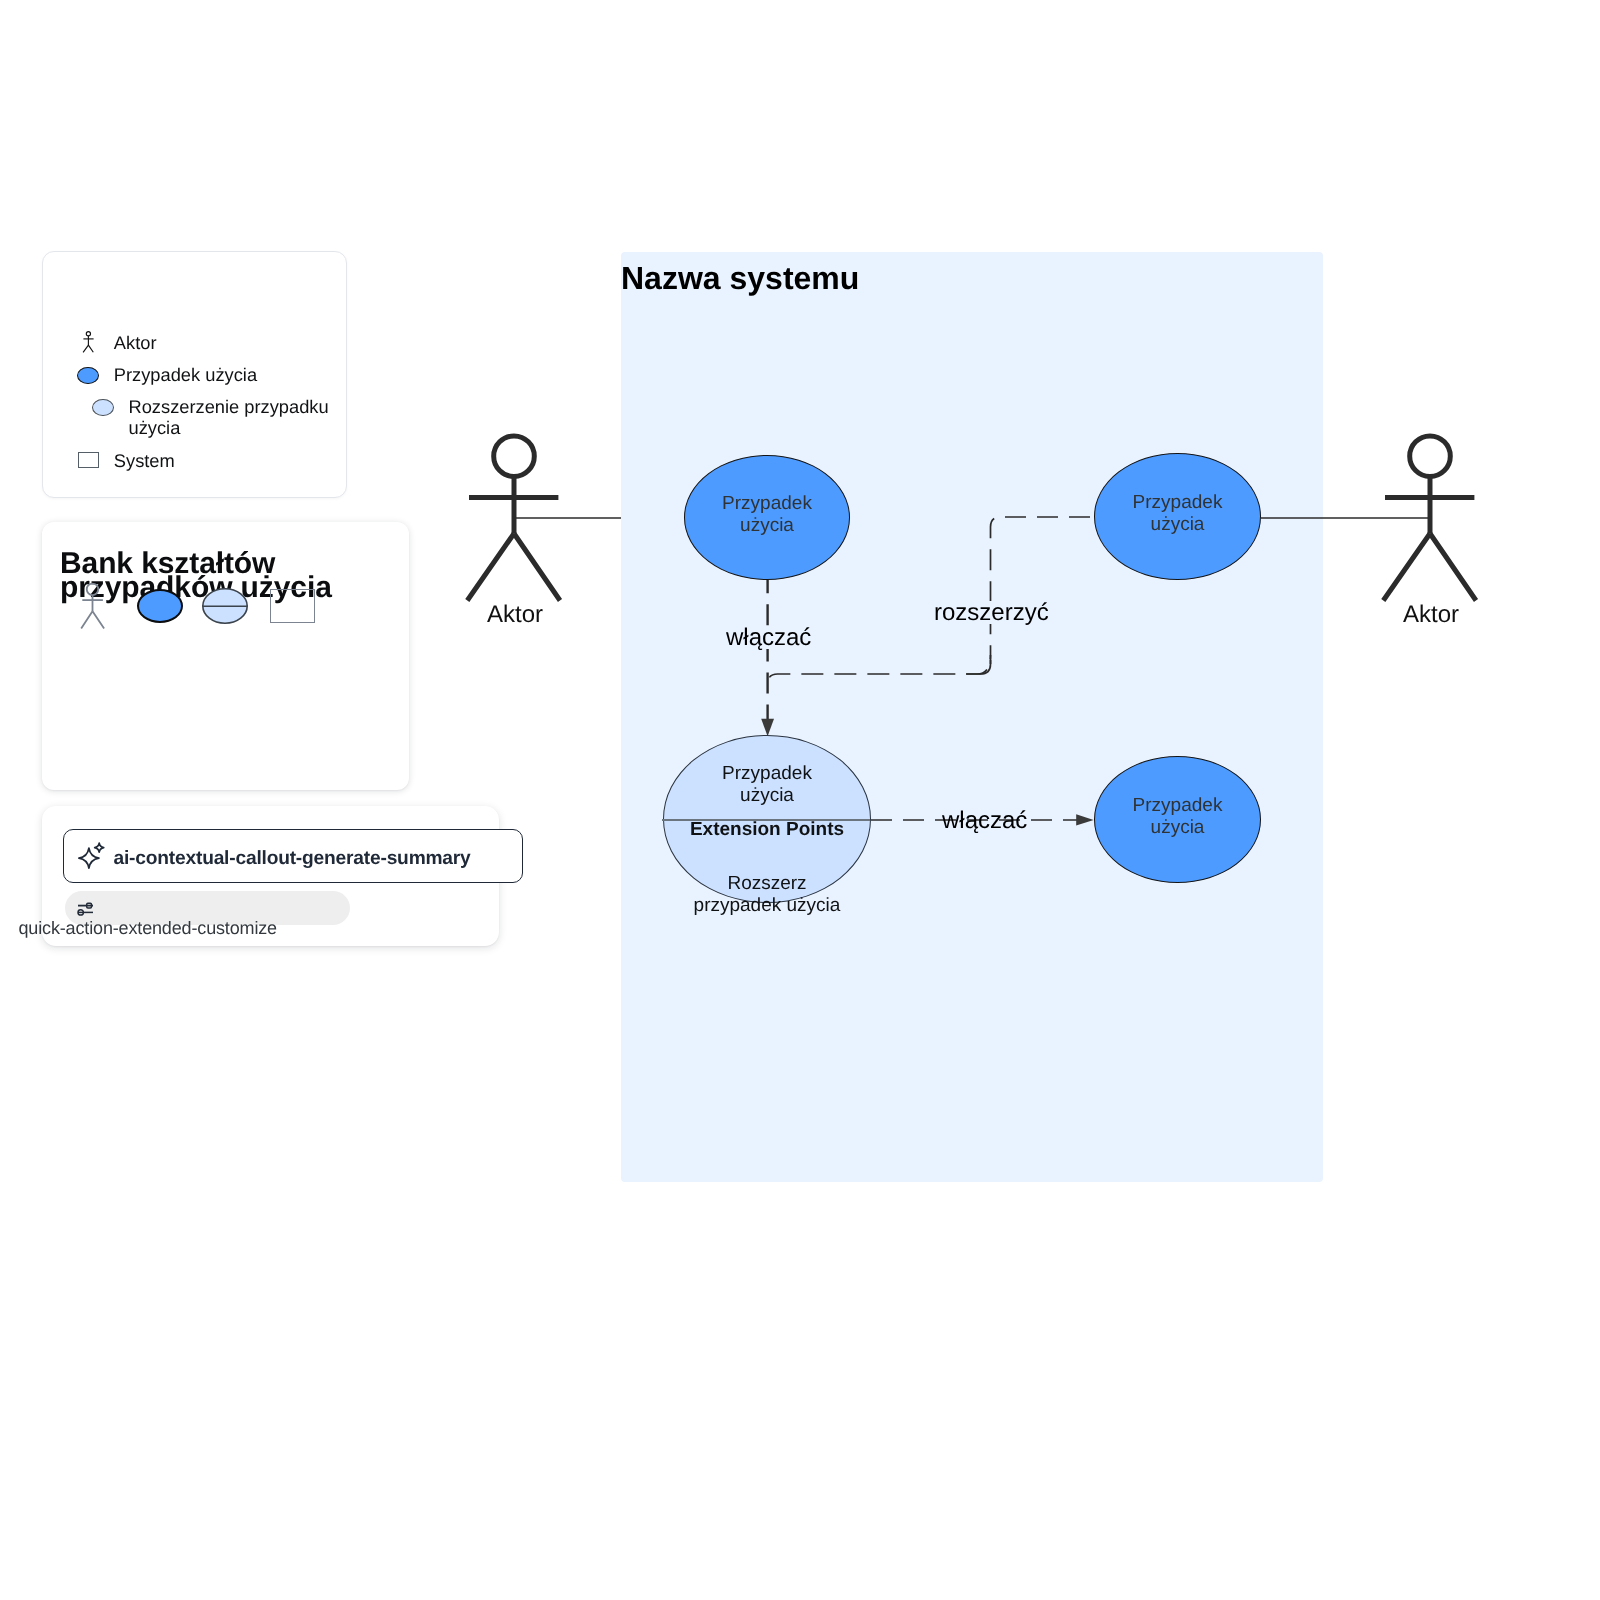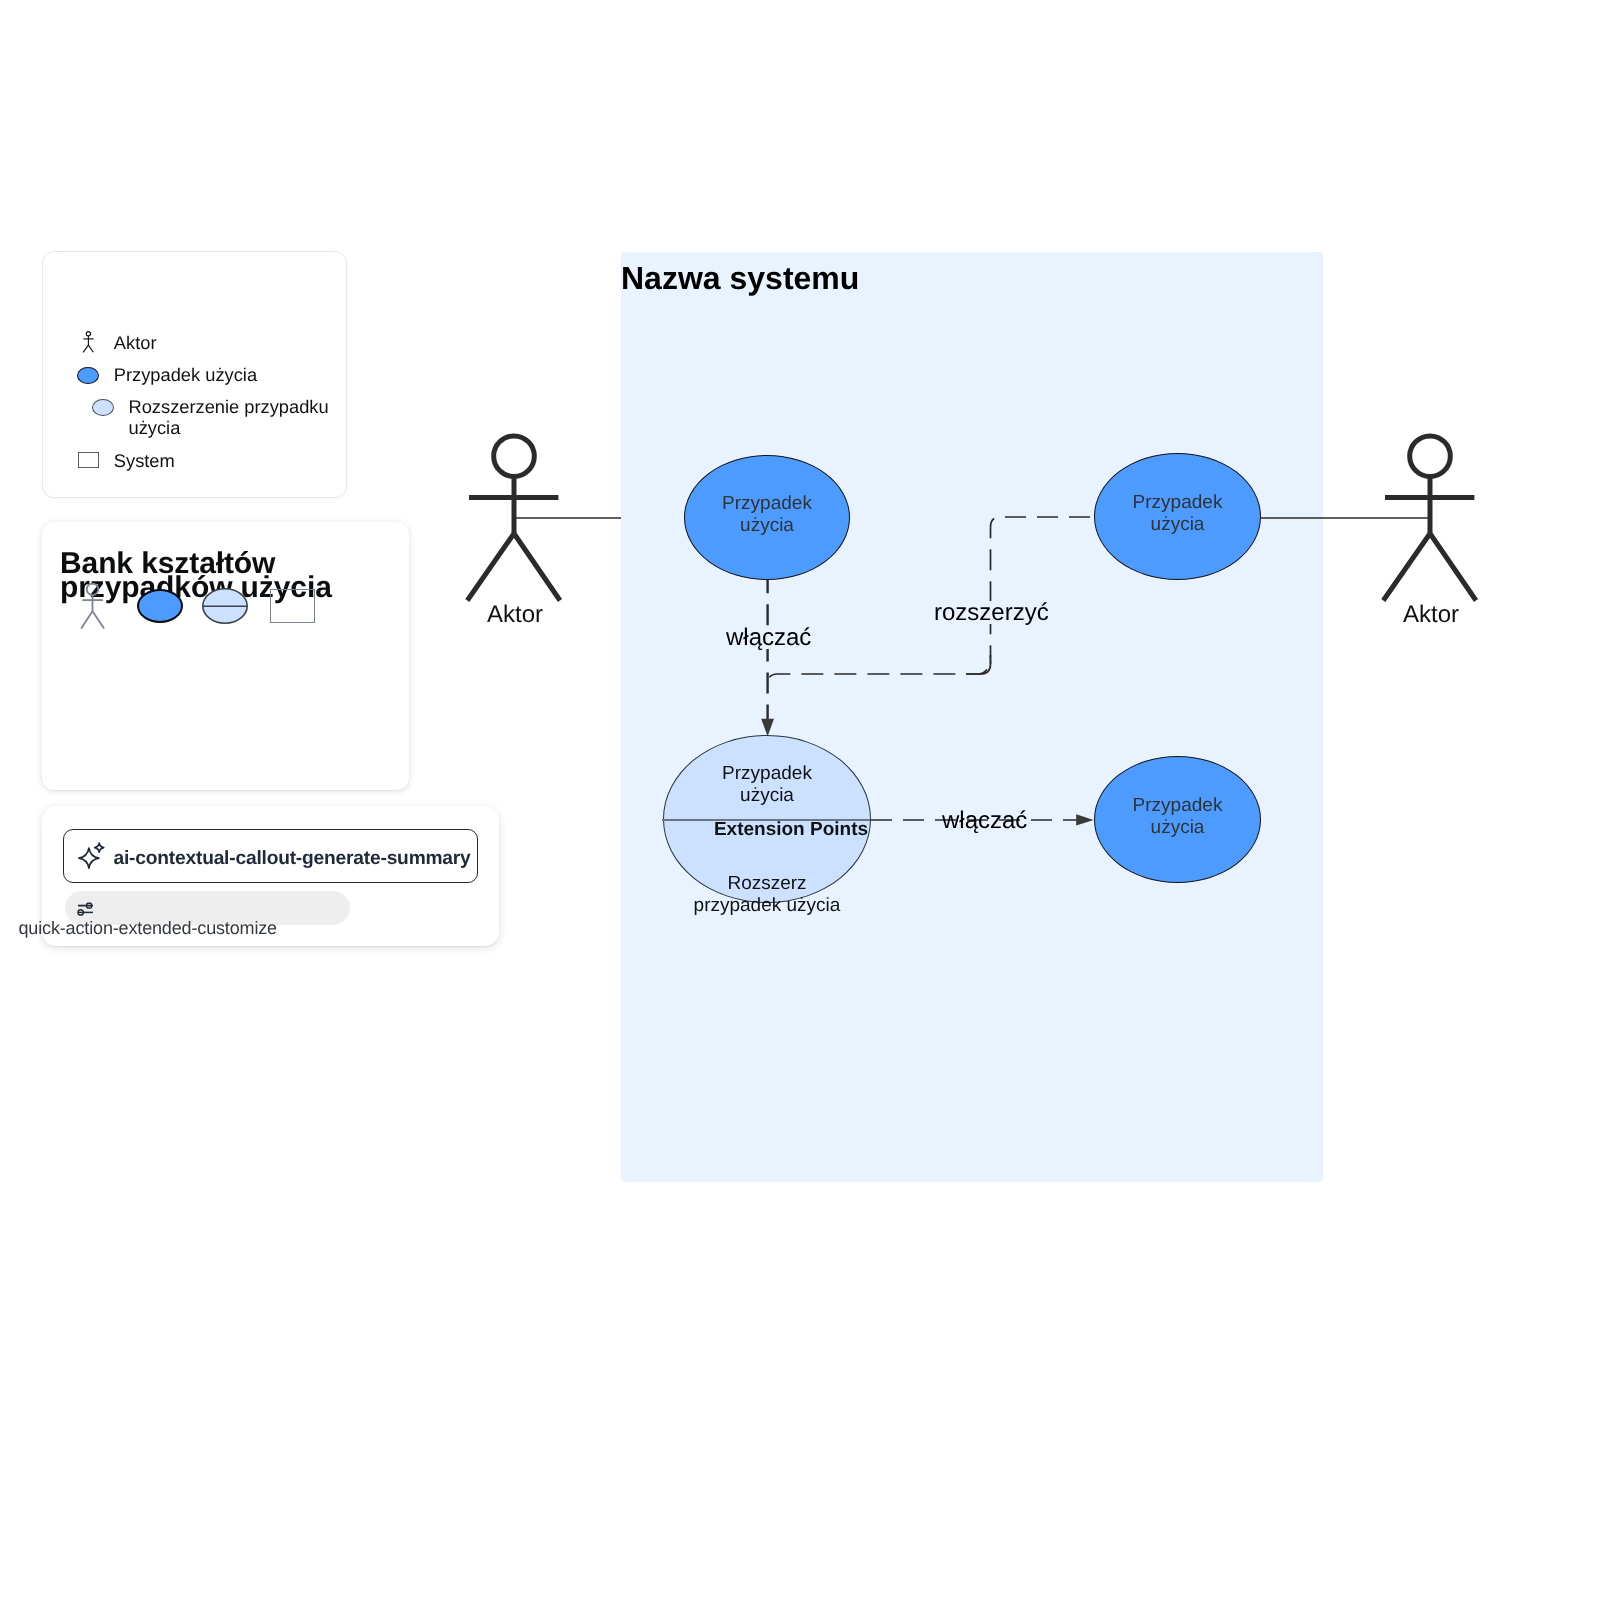--- a/index.html
+++ b/index.html
@@ -19,21 +19,21 @@
   #legend-title{left:76px;top:274.5px;width:245px;font-size:18.4px;line-height:24px;letter-spacing:-.05px;}
   #bank-title{left:60px;top:552px;width:300px;font-size:30px;line-height:24px;letter-spacing:-.1px;}
 
   .legend-row{position:absolute;display:flex;align-items:flex-start;}
   .legend-ico{width:22px;flex:none;display:flex;justify-content:center;margin-right:14.5px;}
   .legend-label{font-size:18.3px;line-height:21px;color:#101214;}
 
   .bank-shape{position:absolute;}
 
   
-  #ai-btn{position:absolute;left:63px;top:829px;width:415px;height:54px;box-sizing:border-box;
+  #ai-btn{position:absolute;left:63px;top:829px;width:460px;height:54px;box-sizing:border-box;
           border:1.5px solid #1f2937;border-radius:10px;background:#fff;display:flex;align-items:center;}
   #ai-btn-label{font-size:19.2px;font-weight:700;color:#1f2937;letter-spacing:-.2px;margin-left:49.5px;white-space:nowrap;position:relative;top:3.2px;}
   #ai-sparkle{position:absolute;left:15.3px;top:12px;}
   #qa-pill{position:absolute;left:65px;top:891px;width:285px;height:34px;border-radius:17px;background:#eeeeee;}
   #qa-text{position:absolute;left:18.5px;top:875px;font-size:18px;color:#33393f;white-space:nowrap;letter-spacing:-.15px;margin-top:43px;}
   #qa-icon{position:absolute;left:76.5px;top:902px;}
 
   
   #sys-box{position:absolute;left:621px;top:252px;width:702px;height:930px;background:#e9f2ff;border-radius:4px;}
   #sys-title{position:absolute;left:621px;top:261.5px;width:702px;text-align:left;
@@ -89,21 +89,21 @@
     <div class="uc-label" style="position:absolute;left:0;top:37.5px;width:165px;">
       <span>Przypadek</span><br><span>użycia</span>
     </div>
   </div>
 
   <div class="uc uc-ext" id="uc3" style="left:663px;top:735px;width:208px;height:168px;display:block;">
     <div class="uc-label" style="position:absolute;left:0;top:27px;width:206px;color:#101214;">
       <span>Przypadek</span><br><span>użycia</span>
     </div>
     <div style="position:absolute;left:-1.6px;top:83.2px;width:207.6px;height:1.5px;background:#6b757f;"></div>
-    <div class="uc-label" style="position:absolute;left:0;top:83px;width:206px;font-weight:700;color:#101214;padding-left:24px;">Extension Points</div>
+    <div class="uc-label" style="position:absolute;left:0;top:83px;width:206px;font-weight:700;color:#101214;">Extension Points</div>
     <div class="uc-label" style="position:absolute;left:-1px;top:106px;width:208px;color:#101214;margin-top:31px;">
       <span>Rozszerz</span><br><span>przypadek użycia</span>
     </div>
   </div>
 
   <div class="uc uc-filled" id="uc4" style="left:1094px;top:756px;width:167px;height:127px;display:block;">
     <div class="uc-label" style="position:absolute;left:0;top:37.5px;width:165px;">
       <span>Przypadek</span><br><span>użycia</span>
     </div>
   </div>

